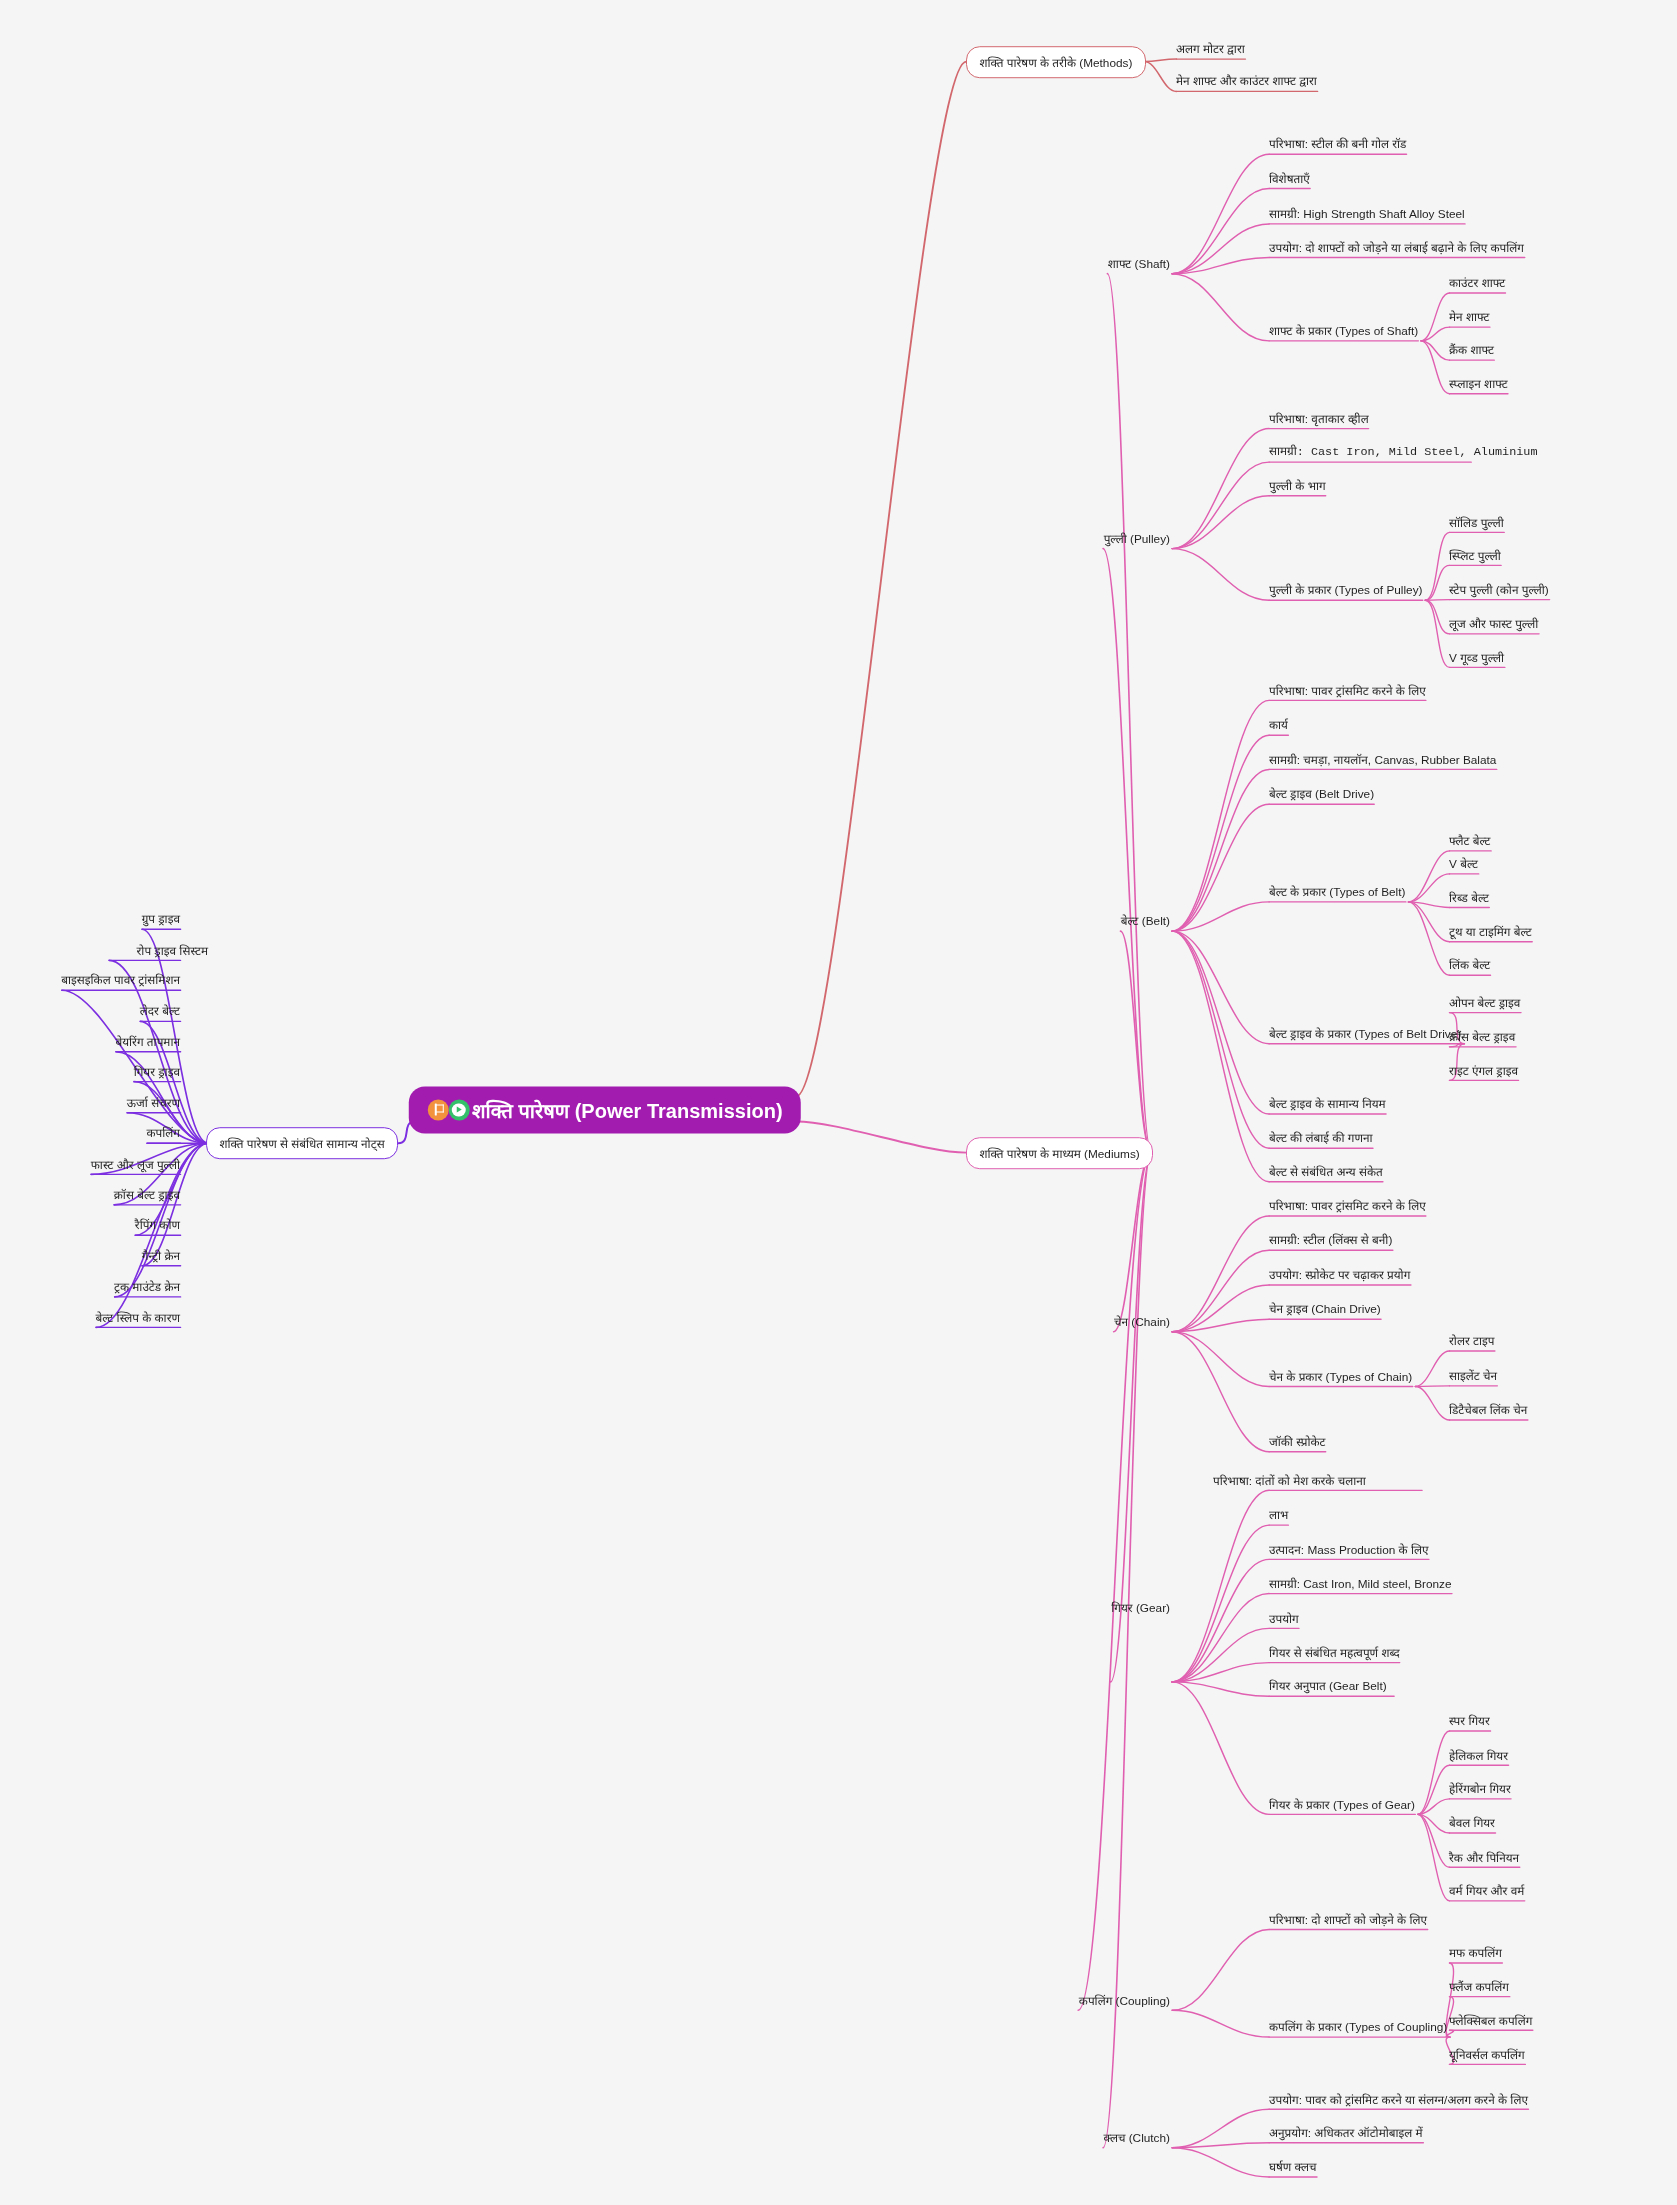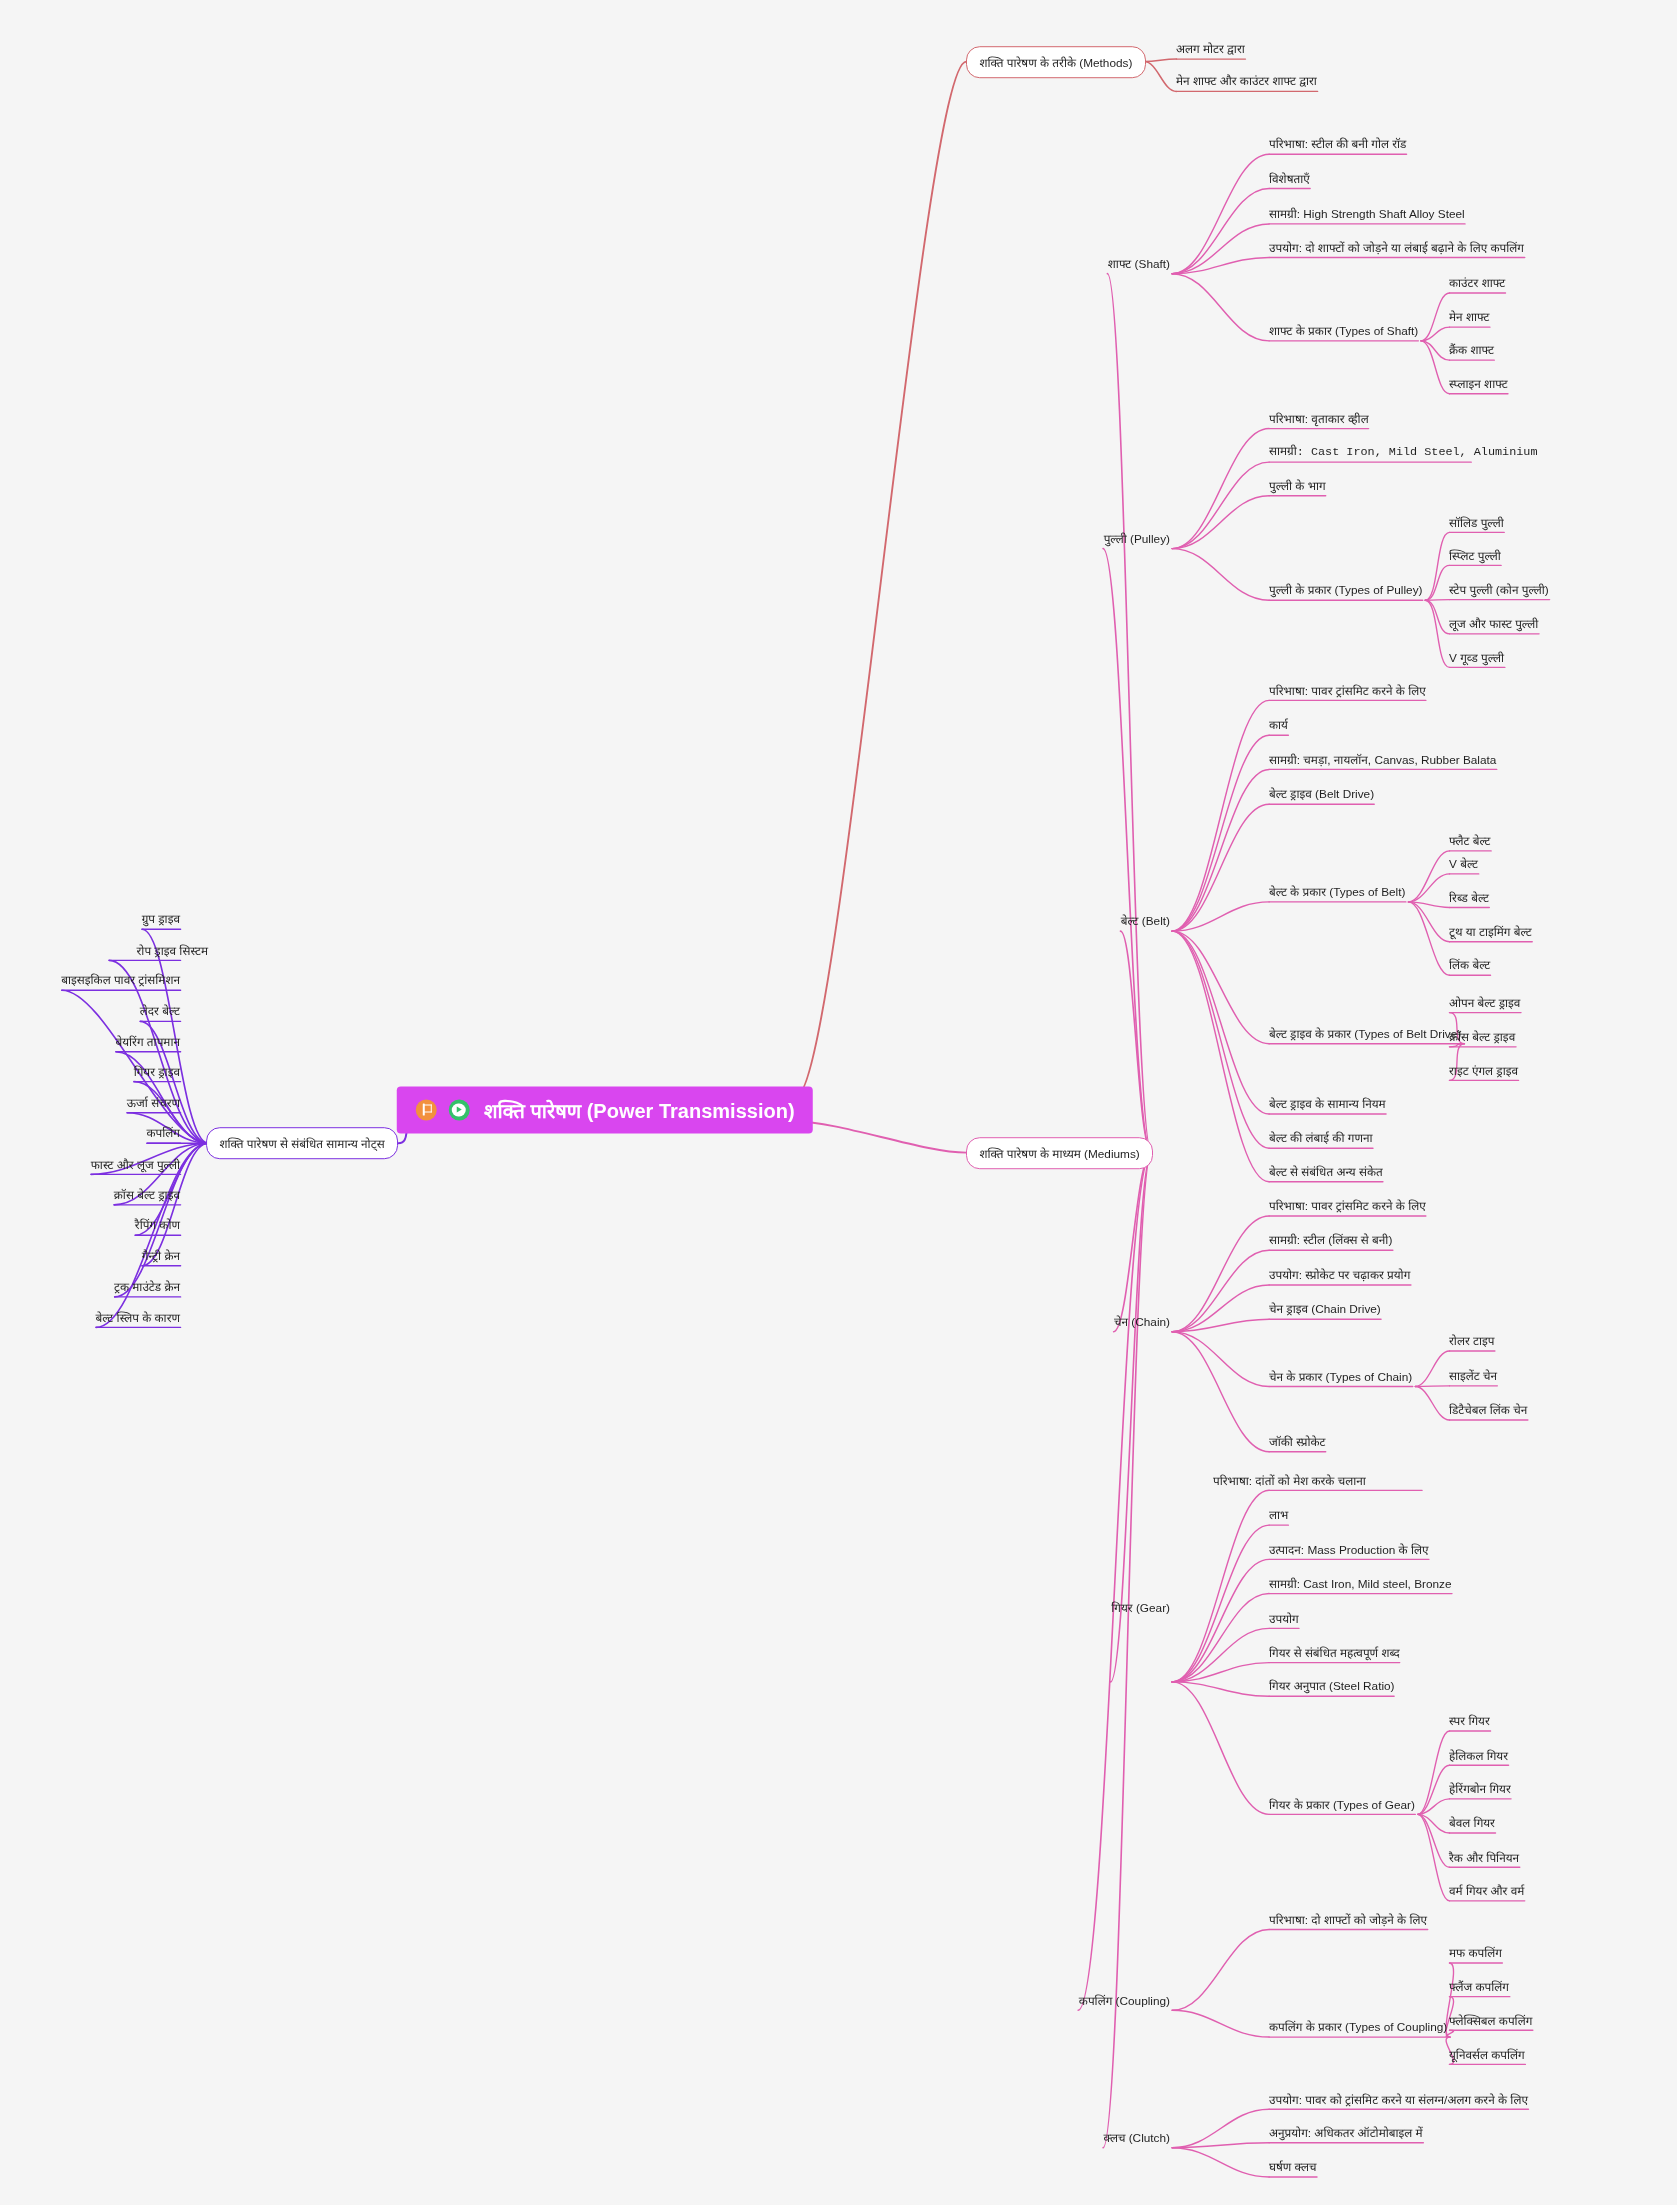--- a/index.html
+++ b/index.html
@@ -10,23 +10,23 @@
   .node{position:absolute;white-space:nowrap;color:#1f1f1f;
         font-size:11.8px;line-height:1.2;transform:translateY(-50%);}
   .node.r{text-align:left;}
   .node.l{text-align:right;transform:translate(-100%,-50%);}
   .pill{position:absolute;transform:translate(0,-50%);
         background:#ffffff;border:1.6px solid #d2686e;border-radius:13.7px;
         padding:6.8px 12.4px;font-size:11.8px;color:#1f1f1f;white-space:nowrap;}
   .pill.mag{border-color:#e05fb0;}
   .pill.vio{border-color:#7c2fe0;transform:translate(-100%,-50%);}
   .central{position:absolute;transform:translate(-50%,-50%);
-           background:#d946ef;color:#ffffff;border-radius:4px;
+           background:#a21caf;color:#ffffff;border-radius:16px;
            padding:10px 18.7px;font-size:20px;font-weight:bold;white-space:nowrap;
-           display:flex;align-items:center;gap:12px;}
+           display:flex;align-items:center;gap:0px;}
   .emo{display:inline-block;width:21px;height:21px;border-radius:50%;
        position:relative;flex:0 0 auto;}
   .emo.flag{background:#f2913e;}
   .emo.flag::before{content:"";position:absolute;left:7.5px;top:4.4px;width:1.6px;height:11.8px;background:#fff;border-radius:0.6px;}
   .emo.flag::after{content:"";position:absolute;left:8.7px;top:5px;width:6.8px;height:5.6px;border:1.6px solid #fff;border-left:none;}
   .emo.play{background:#34c06a;display:flex;align-items:center;justify-content:center;}
   .emo.play i{display:block;width:13.7px;height:13.7px;border-radius:50%;background:#fff;position:relative;}
   .emo.play i::after{content:"";position:absolute;left:5px;top:3.1px;border-left:5.6px solid #34c06a;border-top:3.7px solid transparent;border-bottom:3.7px solid transparent;}
   .ctext{margin-left:2.5px;}
 </style>
@@ -293,21 +293,21 @@
     <div class="node r" style="left: 1449px; top: 1376px;">साइलेंट चेन</div>
     <div class="node r" style="left: 1449px; top: 1410px;">डिटैचेबल लिंक चेन</div>
     <div class="node r" style="left: 1269px; top: 1442px;">जॉकी स्प्रोकेट</div>
     <div class="node l" style="left: 1170px; top: 1608px; text-align: center;">गियर (Gear)</div>
     <div class="node r" style="left: 1213px; top: 1481px;">परिभाषा: दांतों को मेश करके चलाना</div>
     <div class="node r" style="left: 1269px; top: 1515px;">लाभ</div>
     <div class="node r" style="left: 1269px; top: 1550px;">उत्पादन: Mass Production के लिए</div>
     <div class="node r" style="left: 1269px; top: 1584px;">सामग्री: Cast Iron, Mild steel, Bronze</div>
     <div class="node r" style="left: 1269px; top: 1619px;">उपयोग</div>
     <div class="node r" style="left: 1269px; top: 1653px;">गियर से संबंधित महत्वपूर्ण शब्द</div>
-    <div class="node r" style="left: 1269px; top: 1686px;">गियर अनुपात (Steel Ratio)</div>
+    <div class="node r" style="left: 1269px; top: 1686px;">गियर अनुपात (Gear Belt)</div>
     <div class="node r" style="left: 1269px; top: 1805px;">गियर के प्रकार (Types of Gear)</div>
     <div class="node r" style="left: 1449px; top: 1721px;">स्पर गियर</div>
     <div class="node r" style="left: 1449px; top: 1756px;">हेलिकल गियर</div>
     <div class="node r" style="left: 1449px; top: 1789px;">हेरिंगबोन गियर</div>
     <div class="node r" style="left: 1449px; top: 1823px;">बेवल गियर</div>
     <div class="node r" style="left: 1449px; top: 1858px;">रैक और पिनियन</div>
     <div class="node r" style="left: 1449px; top: 1891px;">वर्म गियर और वर्म</div>
     <div class="node l" style="left: 1170px; top: 2001px;">कपलिंग (Coupling)</div>
     <div class="node r" style="left: 1269px; top: 1920px;">परिभाषा: दो शाफ्टों को जोड़ने के लिए</div>
     <div class="node r" style="left: 1269px; top: 2027px;">कपलिंग के प्रकार (Types of Coupling)</div>

